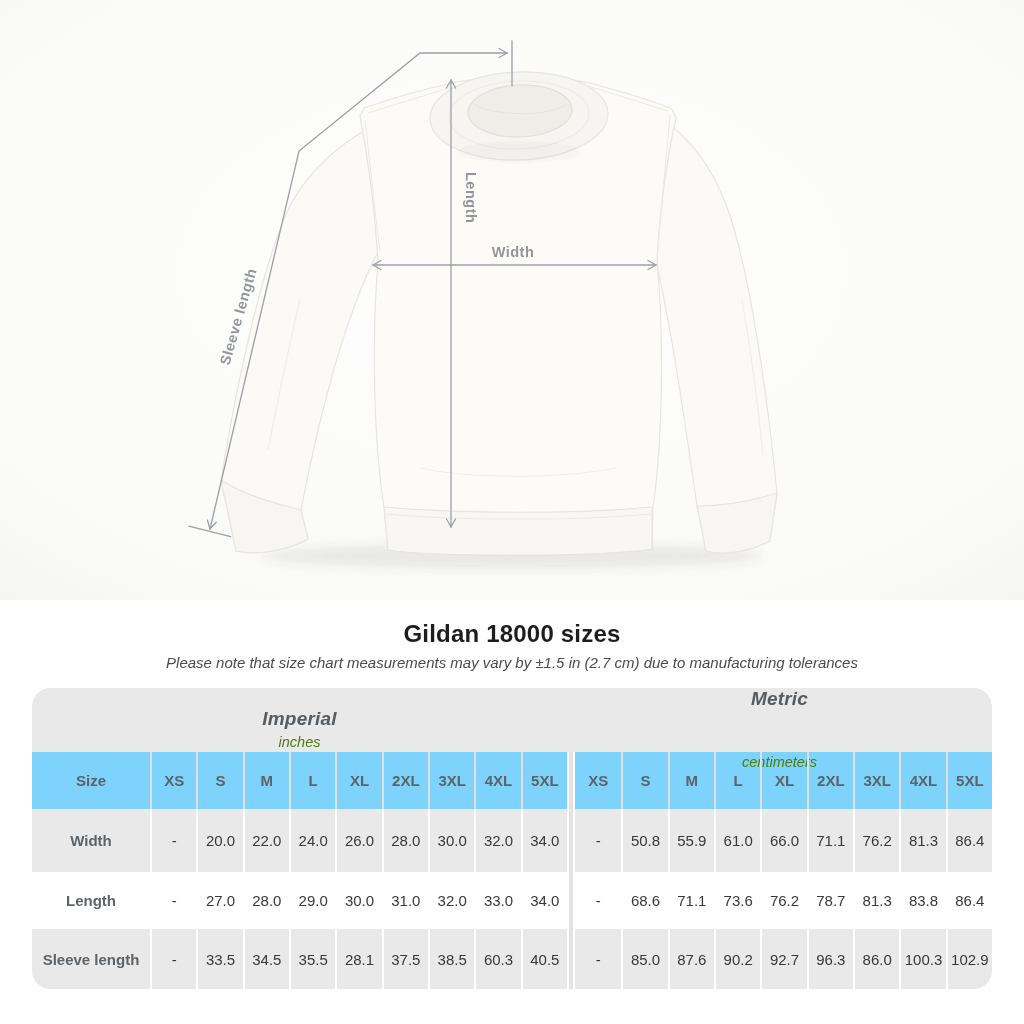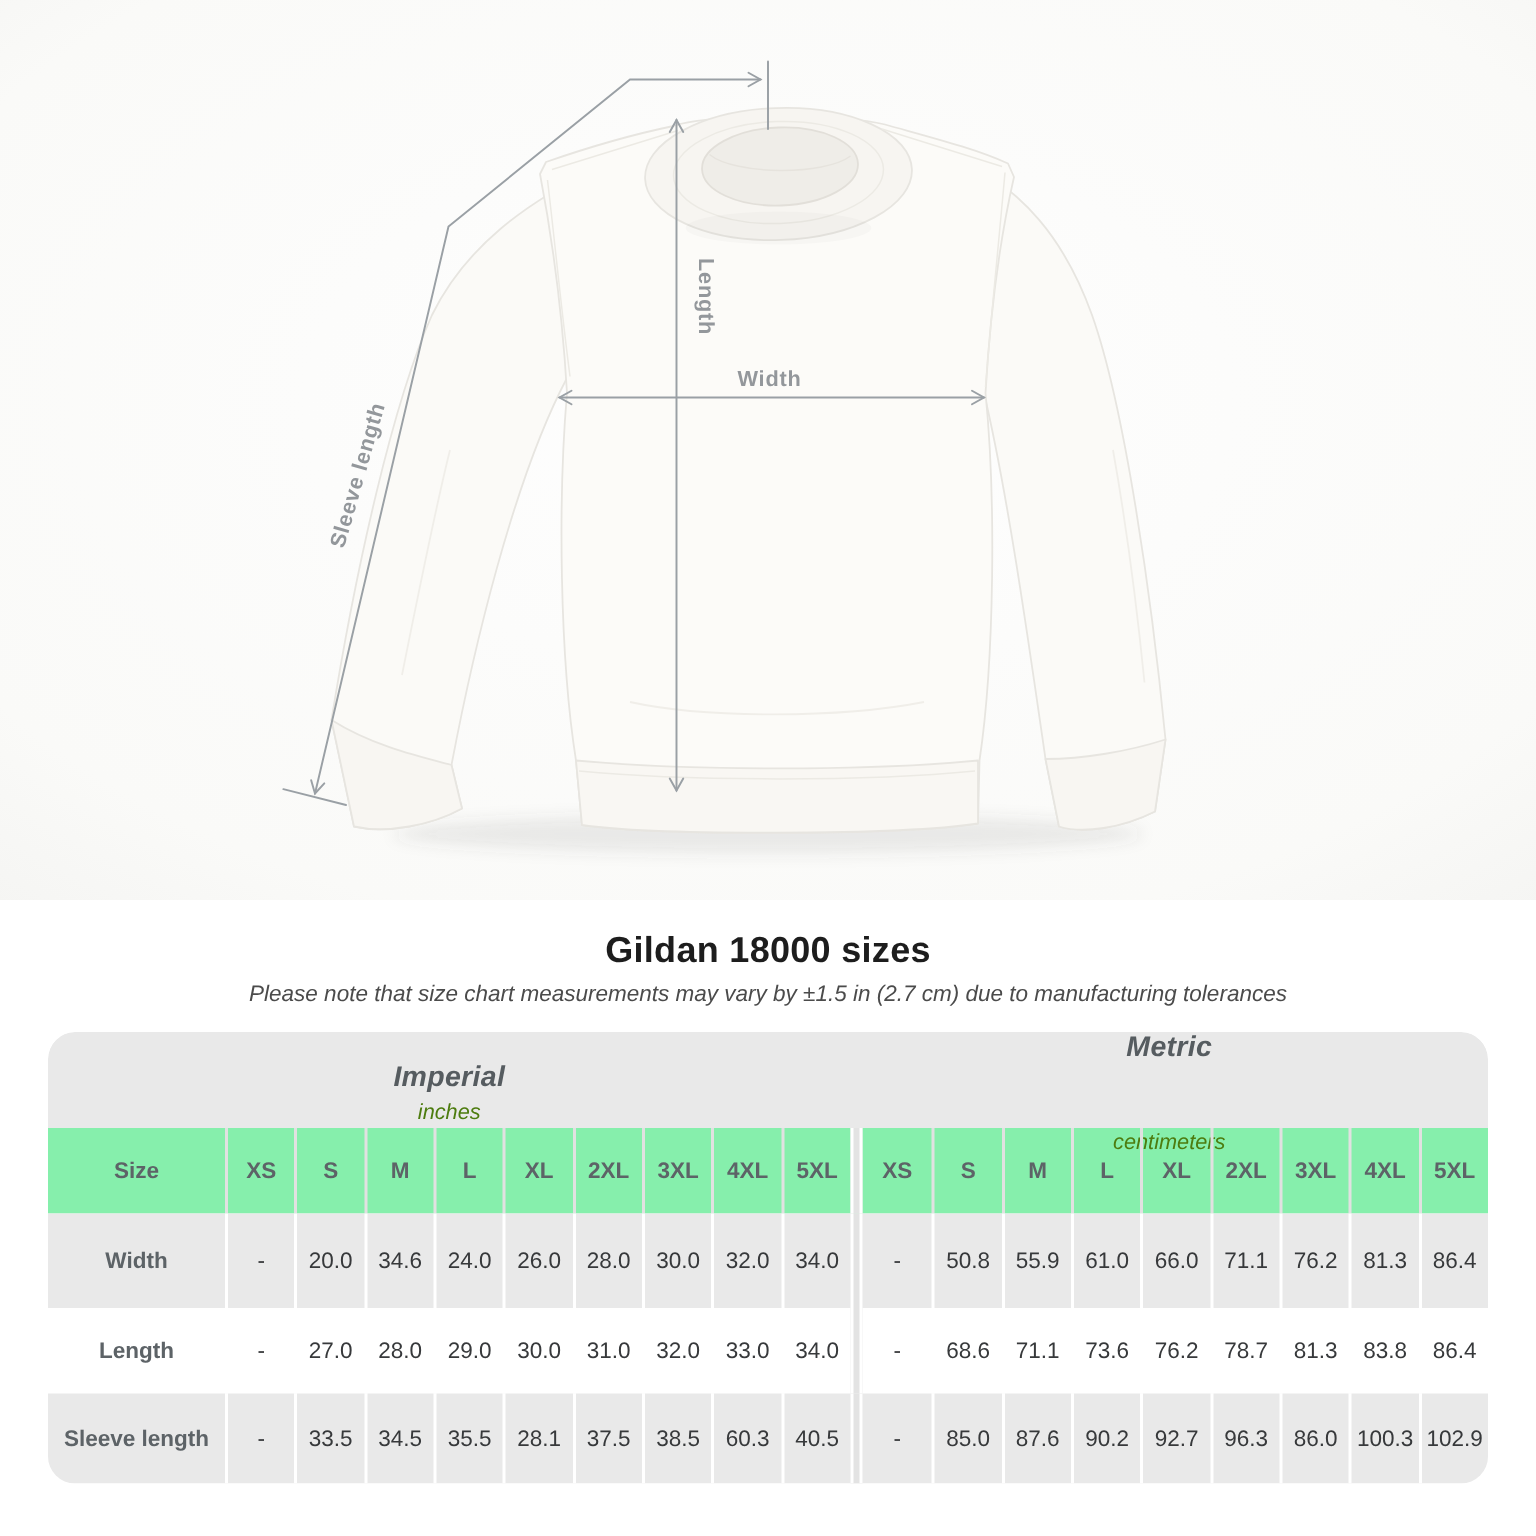--- a/index.html
+++ b/index.html
@@ -35,21 +35,21 @@
     grid-template-columns:118px repeat(9,1fr) 8px repeat(9,1fr);
   }
   .band{height:64px;background:#e9e9e9;border-radius:18px 18px 0 0;}
   .band-half{display:flex;flex-direction:column;align-items:center;justify-content:center;}
   .band-left{grid-column:1/11;}
   .band-right{grid-column:11/21;gap:40px;}
   .band-title{font-size:19px;font-weight:700;font-style:italic;color:#565c60;letter-spacing:0.2px;}
   .band-unit{font-size:14.5px;font-style:italic;color:#4d7c0f;margin-top:4px;}
 
   .cell{display:flex;align-items:center;justify-content:center;min-width:0;}
-  .hrow{height:57px;background:#86efac;}
+  .hrow{height:57px;background:#7dd3fc;}
   .hd{font-size:15px;font-weight:700;color:#5d6367;}
   .sep{border-left:2px solid #e1e1e1;}
   .rowlabel{font-size:15px;font-weight:700;color:#5d6367;}
   .v{font-size:15px;color:#37393b;}
   .gap{border-left:2px solid #ffffff;}
   .divider{background:#e3e3e3;border-left:2px solid #ffffff;border-right:2px solid #ffffff;}
   .row.gray{background:#e9e9e9;}
   .row.gray .divider{background:#e3e3e3;}
   .row.white{background:#ffffff;}
   .r1{height:63px;}
@@ -210,21 +210,21 @@
       <div class="cell hd sep">2XL</div>
       <div class="cell hd sep">3XL</div>
       <div class="cell hd sep">4XL</div>
       <div class="cell hd sep">5XL</div>
     </div>
 
     <div class="grid row gray r1">
       <div class="cell rowlabel">Width</div>
       <div class="cell v gap">-</div>
       <div class="cell v gap">20.0</div>
-      <div class="cell v gap">34.6</div>
+      <div class="cell v gap">22.0</div>
       <div class="cell v gap">24.0</div>
       <div class="cell v gap">26.0</div>
       <div class="cell v gap">28.0</div>
       <div class="cell v gap">30.0</div>
       <div class="cell v gap">32.0</div>
       <div class="cell v gap">34.0</div>
       <div class="cell divider"></div>
       <div class="cell v">-</div>
       <div class="cell v gap">50.8</div>
       <div class="cell v gap">55.9</div>

